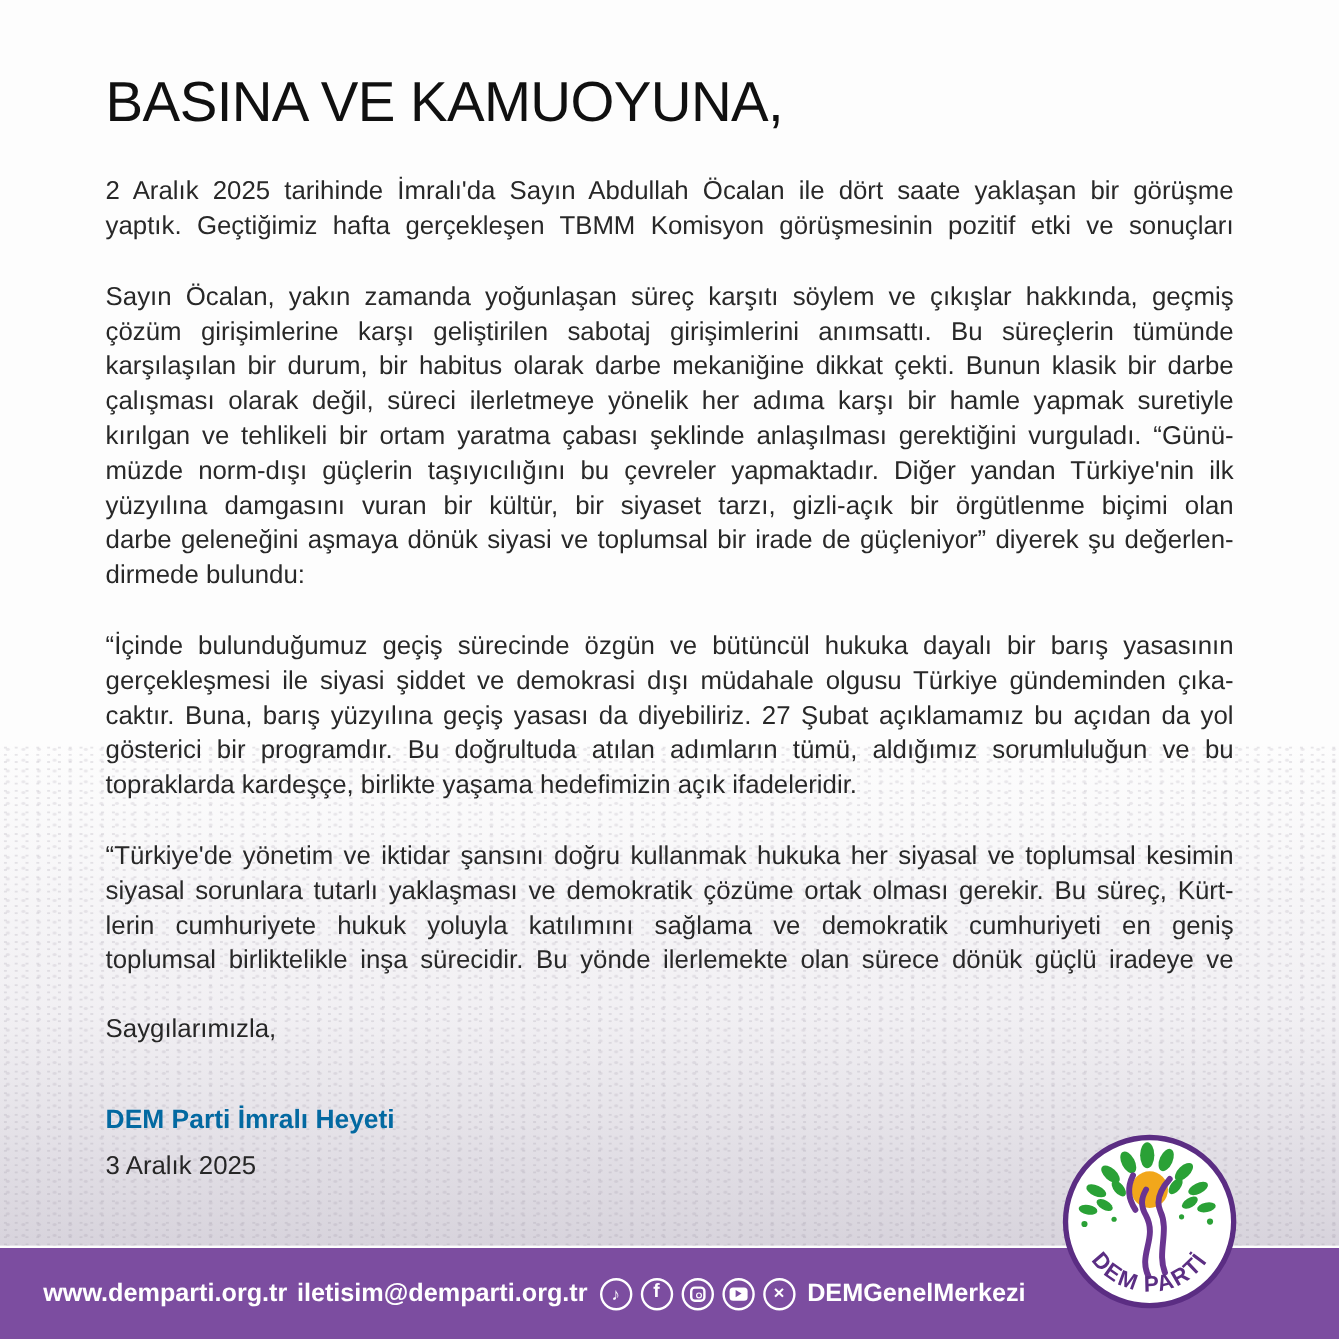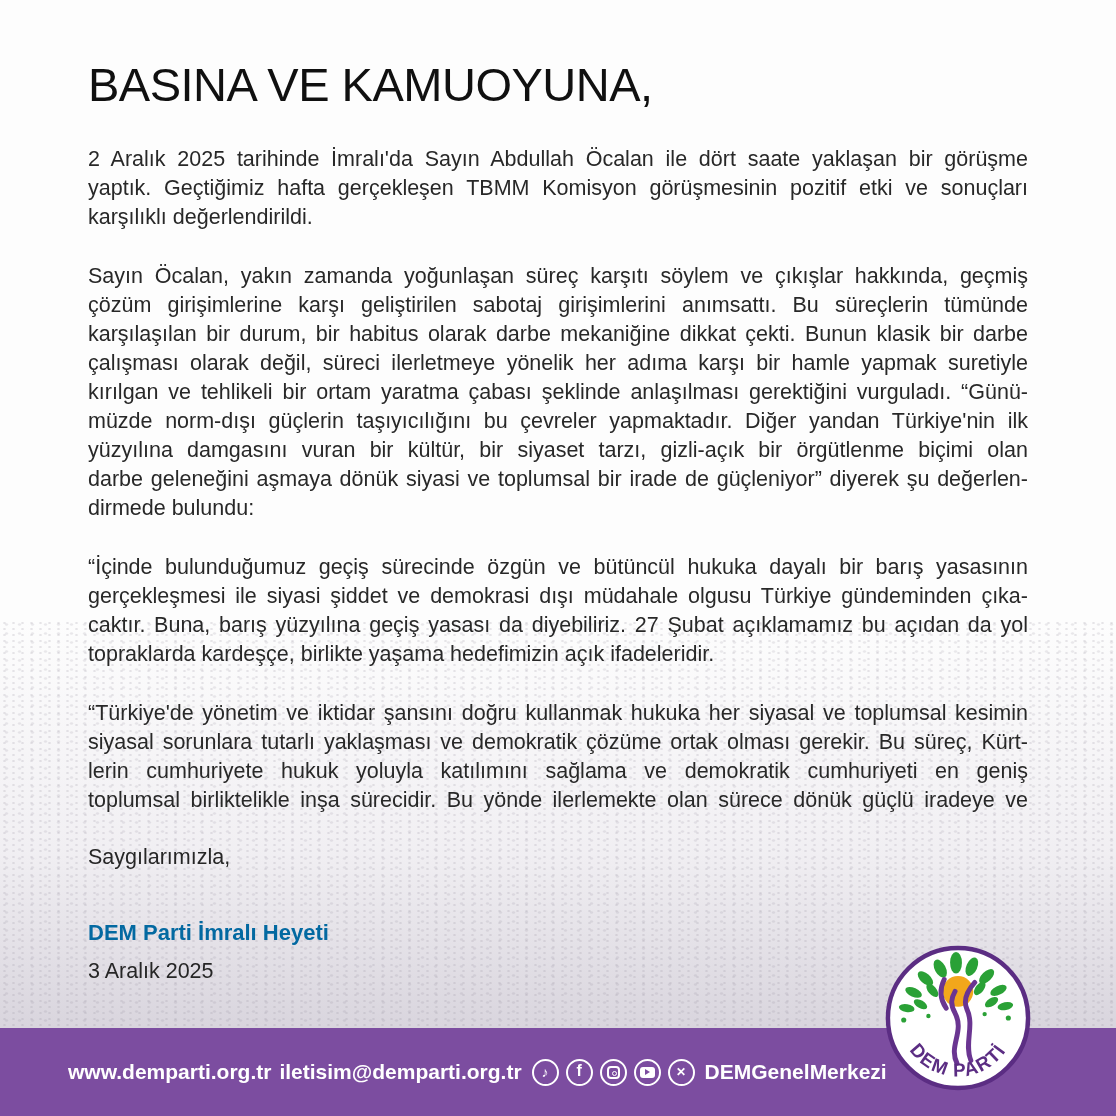--- a/index.html
+++ b/index.html
@@ -34,24 +34,24 @@
   .para{font-size:21.5px;line-height:29px;margin:12px 0 30px 0;color:#282828;}
   .para .line{text-align:justify;text-align-last:justify;}
   .para .line.last{text-align-last:left;}
 
   .closing{font-size:21.5px;margin:4px 0 0 0;}
   .signature{font-size:22px;font-weight:bold;margin:50px 0 0 0;color:#0369a1;}
   .sig-date{font-size:21.5px;margin:13px 0 0 0;}
 
   
   .footer-bar{
-    position:absolute;left:0;right:0;bottom:0;height:88px;
+    position:absolute;left:0;right:0;bottom:0;height:76px;
     background:#7C4DA0;
     display:flex;align-items:center;
-    padding-left:68px;box-sizing:border-box;
+    padding-left:36px;box-sizing:border-box;
     color:#ffffff;
   }
   .footer-text{font-size:21px;font-weight:bold;white-space:nowrap;}
   .footer-sep{display:inline-block;width:8px;}
   .social-row{display:flex;align-items:center;gap:7px;margin:0 10px 0 10px;}
   .soc{
     width:27px;height:27px;border:2px solid #ffffff;border-radius:50%;
     box-sizing:border-box;display:flex;align-items:center;justify-content:center;
     color:#ffffff;font-weight:bold;position:relative;
   }
@@ -73,39 +73,39 @@
 
 <div class="page">
   <div class="photo-texture"></div>
 
   <div class="content">
     <h1 class="title">BASINA VE KAMUOYUNA,</h1>
 
     <div class="para">
       <div class="line">2 Aralık 2025 tarihinde İmralı'da Sayın Abdullah Öcalan ile dört saate yaklaşan bir görüşme</div>
       <div class="line">yaptık. Geçtiğimiz hafta gerçekleşen TBMM Komisyon görüşmesinin pozitif etki ve sonuçları</div>
-      <div class="line last">karşılıklı değerlendirildi.</div>
     </div>
 
     <div class="para">
       <div class="line">Sayın Öcalan, yakın zamanda yoğunlaşan süreç karşıtı söylem ve çıkışlar hakkında, geçmiş</div>
       <div class="line">çözüm girişimlerine karşı geliştirilen sabotaj girişimlerini anımsattı. Bu süreçlerin tümünde</div>
       <div class="line">karşılaşılan bir durum, bir habitus olarak darbe mekaniğine dikkat çekti. Bunun klasik bir darbe</div>
       <div class="line">çalışması olarak değil, süreci ilerletmeye yönelik her adıma karşı bir hamle yapmak suretiyle</div>
       <div class="line">kırılgan ve tehlikeli bir ortam yaratma çabası şeklinde anlaşılması gerektiğini vurguladı. “Günü-</div>
       <div class="line">müzde norm-dışı güçlerin taşıyıcılığını bu çevreler yapmaktadır. Diğer yandan Türkiye'nin ilk</div>
       <div class="line">yüzyılına damgasını vuran bir kültür, bir siyaset tarzı, gizli-açık bir örgütlenme biçimi olan</div>
       <div class="line">darbe geleneğini aşmaya dönük siyasi ve toplumsal bir irade de güçleniyor” diyerek şu değerlen-</div>
       <div class="line last">dirmede bulundu:</div>
     </div>
 
     <div class="para">
       <div class="line">“İçinde bulunduğumuz geçiş sürecinde özgün ve bütüncül hukuka dayalı bir barış yasasının</div>
       <div class="line">gerçekleşmesi ile siyasi şiddet ve demokrasi dışı müdahale olgusu Türkiye gündeminden çıka-</div>
       <div class="line">caktır. Buna, barış yüzyılına geçiş yasası da diyebiliriz. 27 Şubat açıklamamız bu açıdan da yol</div>
+      <div class="line">gösterici bir programdır. Bu doğrultuda atılan adımların tümü, aldığımız sorumluluğun ve bu</div>
       <div class="line last">topraklarda kardeşçe, birlikte yaşama hedefimizin açık ifadeleridir.</div>
     </div>
 
     <div class="para">
       <div class="line">“Türkiye'de yönetim ve iktidar şansını doğru kullanmak hukuka her siyasal ve toplumsal kesimin</div>
       <div class="line">siyasal sorunlara tutarlı yaklaşması ve demokratik çözüme ortak olması gerekir. Bu süreç, Kürt-</div>
       <div class="line">lerin cumhuriyete hukuk yoluyla katılımını sağlama ve demokratik cumhuriyeti en geniş</div>
       <div class="line">toplumsal birliktelikle inşa sürecidir. Bu yönde ilerlemekte olan sürece dönük güçlü iradeye ve</div>
     </div>
 

